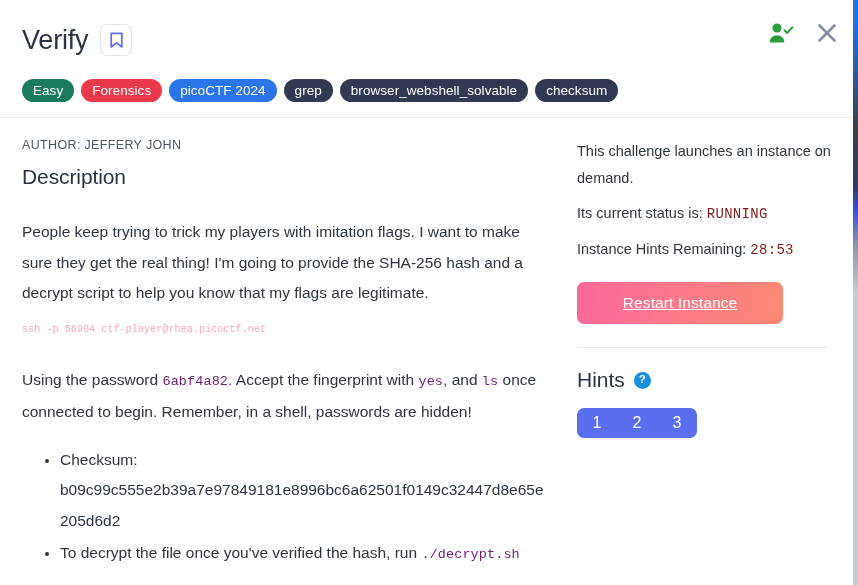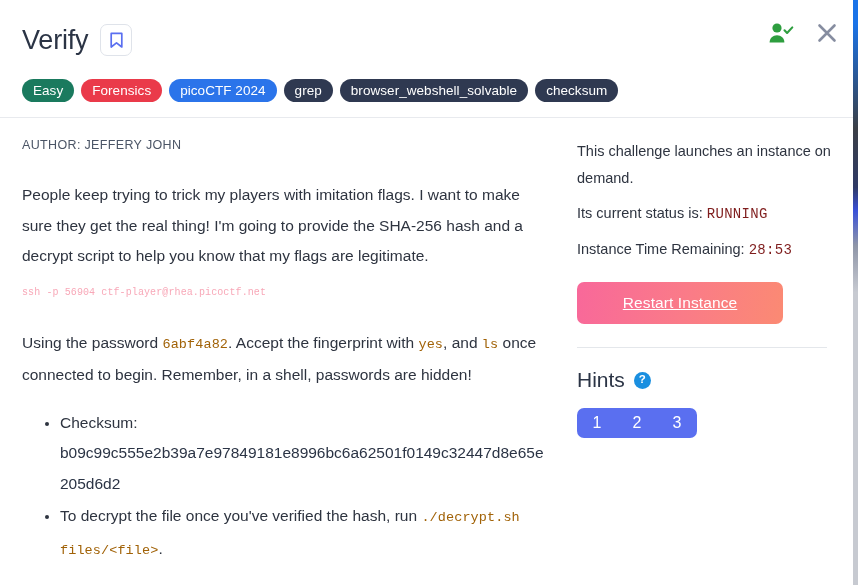--- a/index.html
+++ b/index.html
@@ -134,21 +134,21 @@
 
   .para {
     font-size: 15.5px;
     line-height: 30.5px;
     color: #2e3440;
     margin-top: 28px;
   }
 
   code, .code {
     font-family: "Liberation Mono", "DejaVu Sans Mono", monospace;
-    color: #a16207;
+    color: #701a75;
     font-size: 13.5px;
     letter-spacing: 0.1px;
   }
 
   .code-block {
     font-family: "Liberation Mono", "DejaVu Sans Mono", monospace;
     color: #f8a8b8;
     font-size: 10px;
     margin-top: 14px;
     letter-spacing: 0.1px;
@@ -326,20 +326,21 @@
   </div>
 
   <div class="divider-h"></div>
 
   <div class="body">
 
     <div class="content">
 
       <div class="author">AUTHOR: JEFFERY JOHN</div>
 
+      <div class="section-title">Description</div>
 
       <p class="para">People keep trying to trick my players with imitation flags. I want to make sure they get the real thing! I'm going to provide the SHA-256 hash and a decrypt script to help you know that my flags are legitimate.</p>
 
       <div class="code-block">ssh -p 56904 ctf-player@rhea.picoctf.net</div>
 
       <p class="para">
         <span>Using the password </span><code>6abf4a82</code><span>. Accept the fingerprint with </span><code>yes</code><span>, and </span><code>ls</code><span> once connected to begin. Remember, in a shell, passwords are hidden!</span>
       </p>
 
       <ul class="bullets">
@@ -355,21 +356,21 @@
 
     <div class="sidebar">
 
       <div class="side-text">This challenge launches an instance on demand.</div>
 
       <div class="side-text">
         <span>Its current status is: </span><span class="mono-blue">RUNNING</span>
       </div>
 
       <div class="side-text">
-        <span>Instance Time Remaining: </span><span class="mono-blue">28:53</span>
+        <span>Instance Hints Remaining: </span><span class="mono-blue">28:53</span>
       </div>
 
       <button class="restart-btn">Restart Instance</button>
 
       <div class="side-divider"></div>
 
       <div class="hints-head">
         <span class="hints-title">Hints</span>
         <span class="q-badge">?</span>
       </div>

